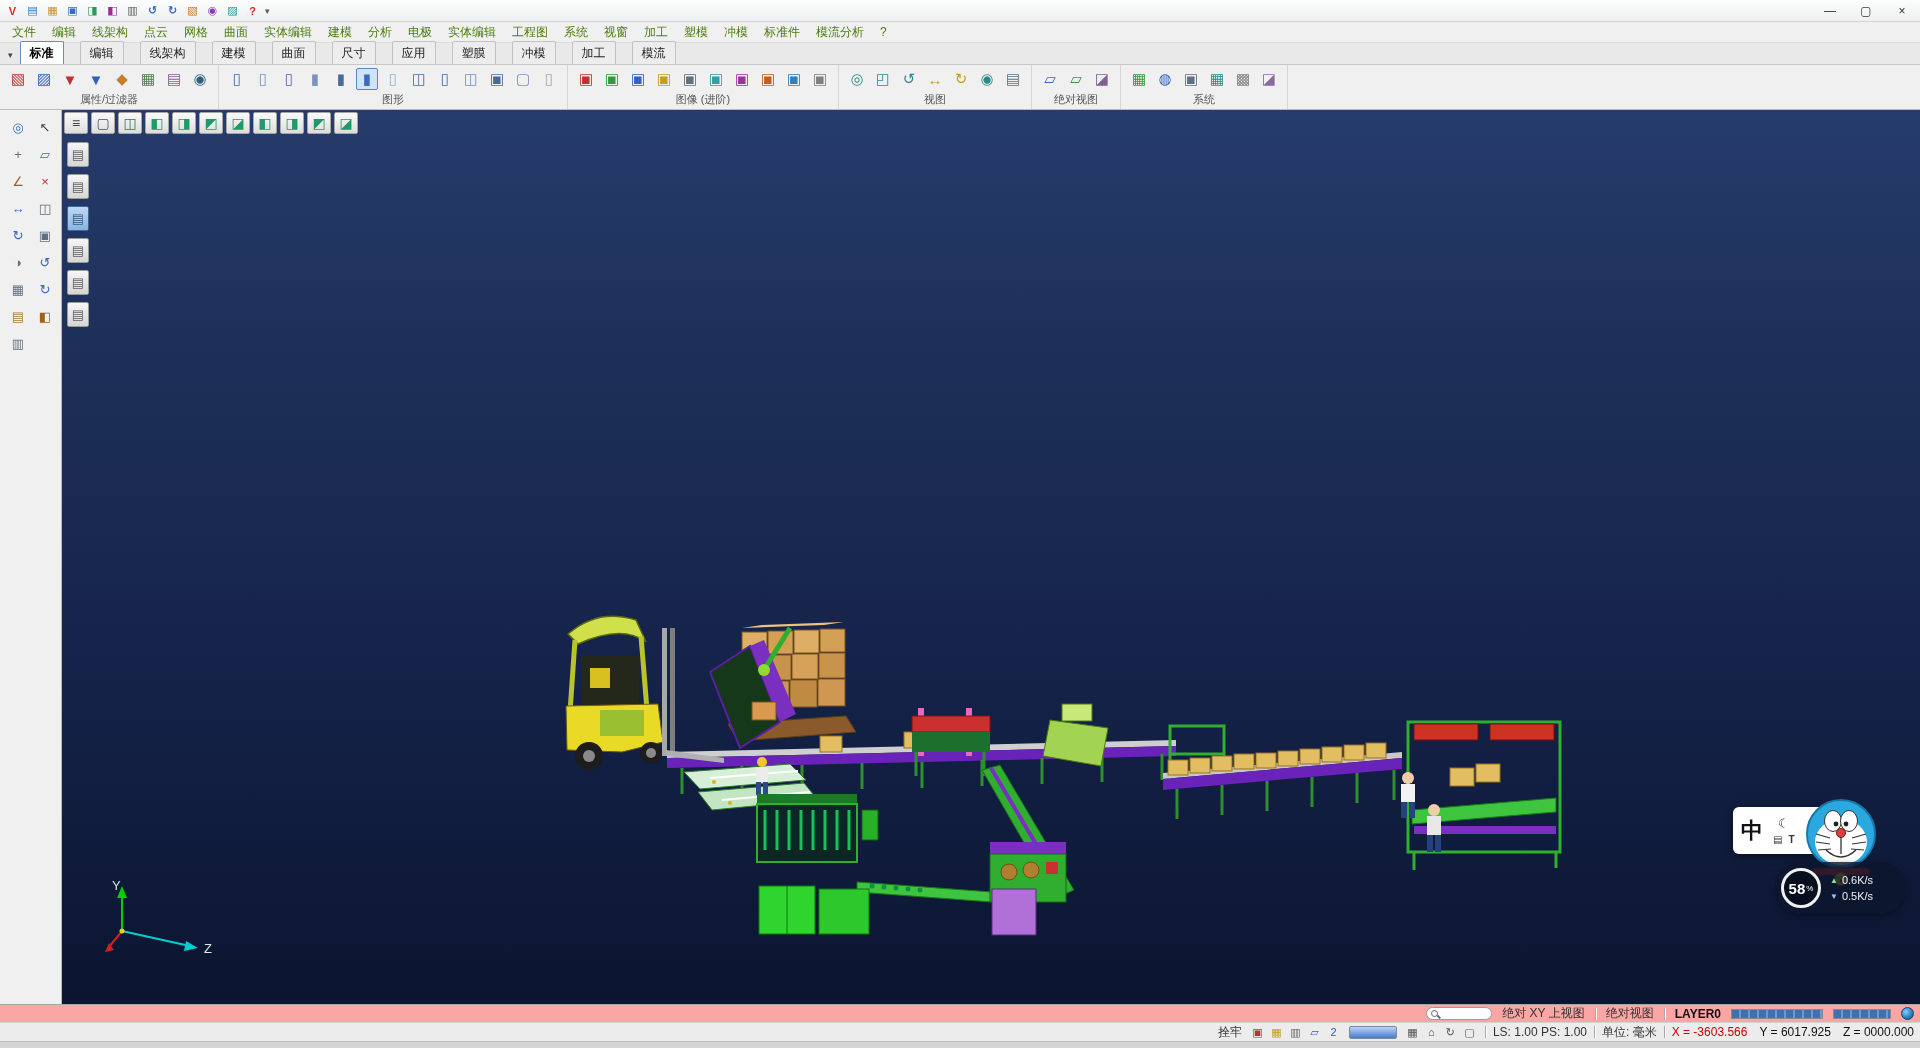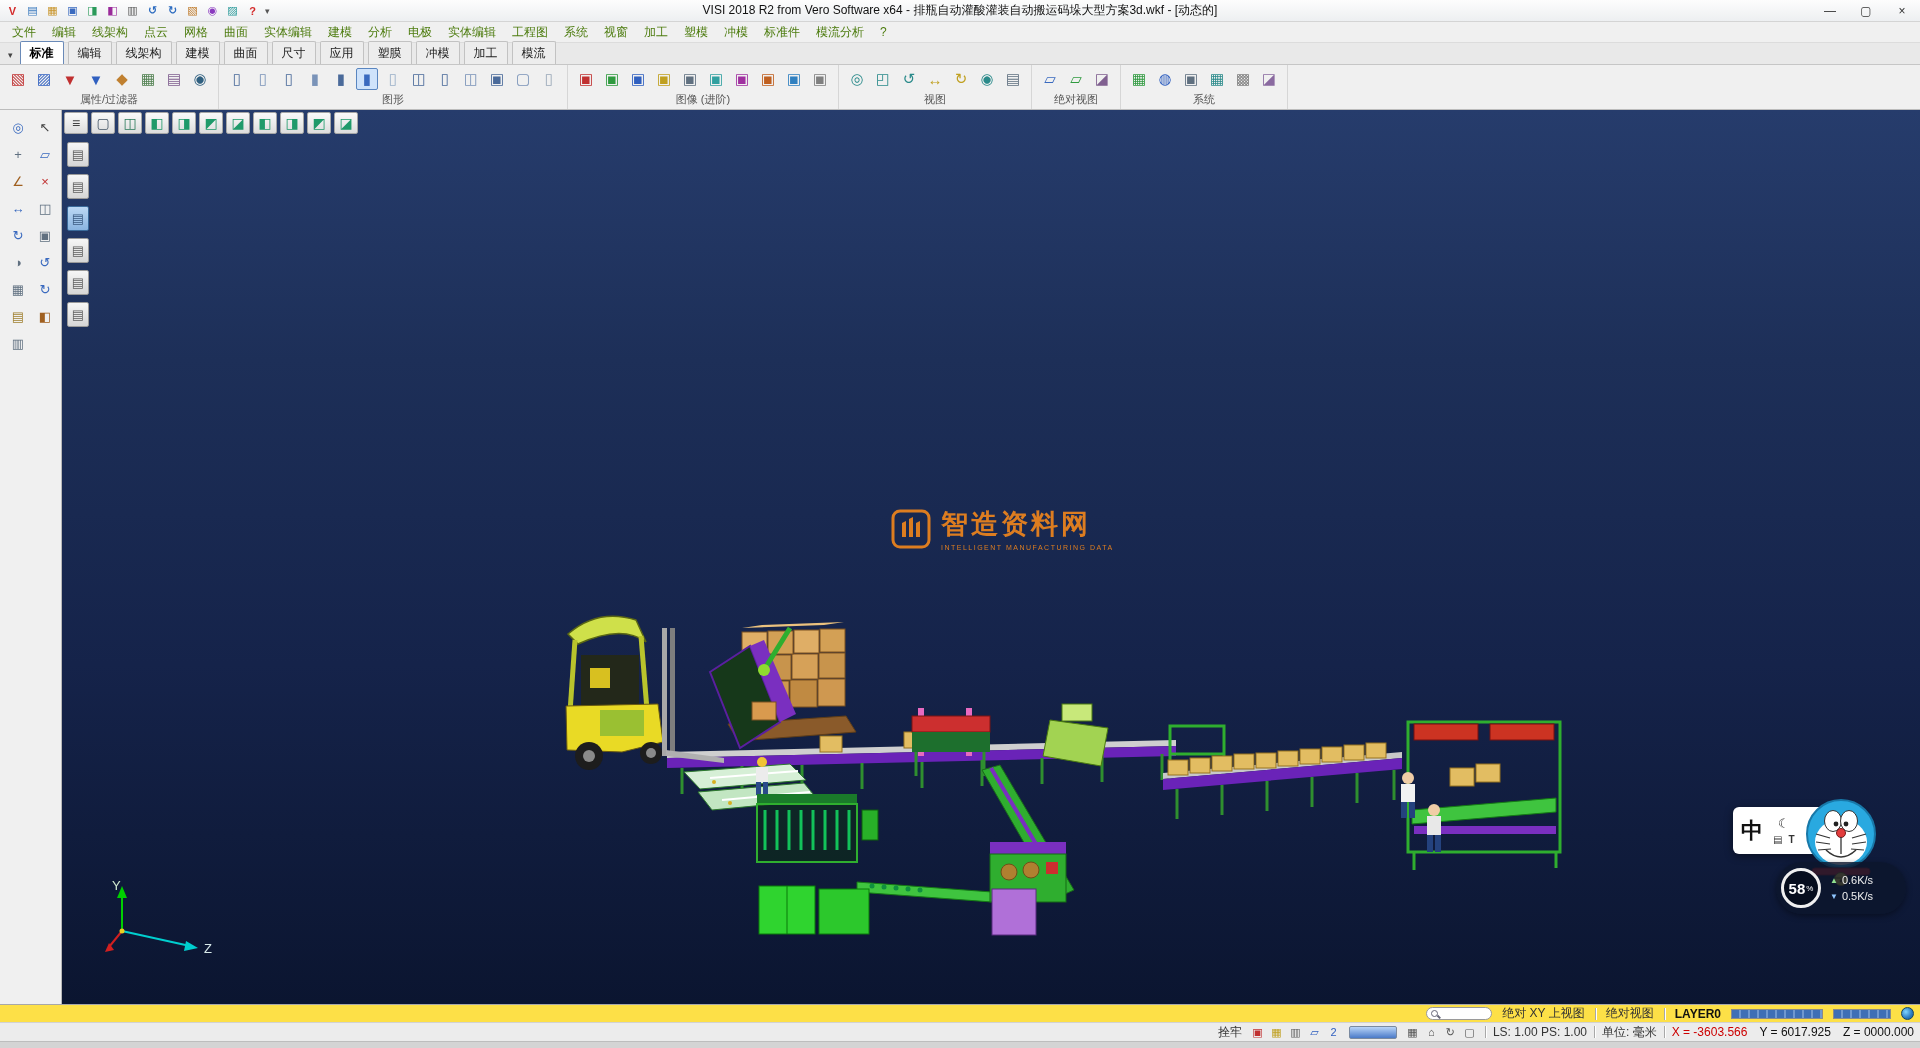--- a/index.html
+++ b/index.html
@@ -91,21 +91,21 @@
   .gauge { width: 40px; height: 40px; border-radius: 50%; border: 3px solid #f0f0f0;
     background: rgba(0,0,0,.35); display: flex; align-items: center; justify-content: center;
     color: #fff; font-weight: bold; font-size: 15px; }
   .gauge .pct { font-size: 8px; font-weight: normal; margin-left: 1px; }
   .net-rows { display: flex; flex-direction: column; gap: 4px; font-size: 11px; color: #eee; }
   .net-row { display: flex; align-items: center; gap: 4px; }
   .up-glyph { color: #8fe08f; font-size: 8px; }
   .down-glyph { color: #8fc6ff; font-size: 8px; }
 
   
-  .statusrow1 { height: 18px; flex: 0 0 18px; background: #fde047; border-top: 1px solid #a8a8a8;
+  .statusrow1 { height: 18px; flex: 0 0 18px; background: #fca5a5; border-top: 1px solid #a8a8a8;
     display: flex; align-items: center; justify-content: flex-end; gap: 10px; padding-right: 6px; }
   .statusrow2 { height: 19px; flex: 0 0 19px; background: #ececec; border-top: 1px solid #d2d2d2;
     display: flex; align-items: center; justify-content: flex-end; gap: 7px; padding-right: 6px; }
   .bottomstrip { height: 7px; flex: 0 0 7px; background: #d4d4d4; border-top: 1px solid #bdbdbd; }
 
   .search-pill { width: 66px; height: 13px; background: #fff; border: 1px solid #9a9a9a;
     border-radius: 7px; display: flex; align-items: center; padding-left: 4px; }
   .mag { width: 7px; height: 7px; border: 1.5px solid #667; border-radius: 50%; position: relative; }
   .mag::after { content: ''; position: absolute; width: 4px; height: 1.5px; background: #667;
     transform: rotate(45deg); right: -4px; bottom: -1px; }
@@ -138,21 +138,20 @@
       <span class="qa-icon" style="--c: #9a2a9a;">◧</span>
       <span class="qa-icon" style="--c: #5a5a5a;">▥</span>
       <span class="qa-icon" style="--c: #2a6abf;">↺</span>
       <span class="qa-icon" style="--c: #2a6abf;">↻</span>
       <span class="qa-icon" style="--c: #bf7a2a;">▧</span>
       <span class="qa-icon" style="--c: #8a3abf;">◉</span>
       <span class="qa-icon" style="--c: #2a9a9a;">▨</span>
       <span class="qa-icon" style="--c: #d42a2a;">?</span>
   </div>
   <span class="qa-caret">▾</span>
-  <div class="window-title">VISI 2018 R2 from Vero Software x64 - 排瓶自动灌酸灌装自动搬运码垛大型方案3d.wkf - [动态的]</div>
   <div class="win-controls">
     <span class="win-btn">—</span>
     <span class="win-btn">▢</span>
     <span class="win-btn">×</span>
   </div>
 </div>
 
 <div class="menubar">
   <span class="menu-item">文件</span>
     <span class="menu-item">编辑</span>
@@ -171,21 +170,21 @@
     <span class="menu-item">加工</span>
     <span class="menu-item">塑模</span>
     <span class="menu-item">冲模</span>
     <span class="menu-item">标准件</span>
     <span class="menu-item">模流分析</span>
     <span class="menu-item">?</span>
 </div>
 
 <div class="tabbar">
   <span class="tab-dropdown">▾</span>
-  <div style="display:flex;align-items:flex-end;gap:4px;">
+  <div style="display:flex;align-items:flex-end;gap:16px;">
     <span class="tab active">标准</span>
       <span class="tab">编辑</span>
       <span class="tab">线架构</span>
       <span class="tab">建模</span>
       <span class="tab">曲面</span>
       <span class="tab">尺寸</span>
       <span class="tab">应用</span>
       <span class="tab">塑膜</span>
       <span class="tab">冲模</span>
       <span class="tab">加工</span>
@@ -527,32 +526,20 @@
         <text x="50" y="780" fill="#cfe8cf">Y</text>
         <line x1="60" y1="821" x2="128" y2="836" stroke="#00cfcf" stroke-width="2"></line>
         <polygon points="136,838 124,831 122,841" fill="#00cfcf"></polygon>
         <text x="142" y="843" fill="#d8eaea">Z</text>
         <line x1="60" y1="821" x2="47" y2="837" stroke="#d22020" stroke-width="2"></line>
         <polygon points="43,842 52,840 47,833" fill="#d22020"></polygon>
         <circle cx="60" cy="821" r="2.5" fill="#e8d020"></circle>
       </g>
     </svg>
 
-    <div class="watermark">
-      <svg width="40" height="40" viewBox="0 0 40 40">
-        <rect x="2" y="2" width="36" height="36" rx="7" fill="none" stroke="#e8821e" stroke-width="3"></rect>
-        <path d="M11 28 L11 14 L15 12 L15 28 Z" fill="#e8821e"></path>
-        <path d="M18 28 L18 10 L22 8 L22 28 Z" fill="#e8821e"></path>
-        <path d="M25 28 L25 14 L29 12 L29 28 Z" fill="#e8821e"></path>
-      </svg>
-      <div class="wm-text">
-        <div class="wm-title">智造资料网</div>
-        <div class="wm-sub">INTELLIGENT MANUFACTURING DATA</div>
-      </div>
-    </div>
 
     <div class="ime-card">
       <span class="ime-zh">中</span>
       <div class="ime-col">
         <span class="ime-moon">☾</span>
         <div class="ime-mini">
           <span>▤</span>
           <span>T</span>
         </div>
       </div>

